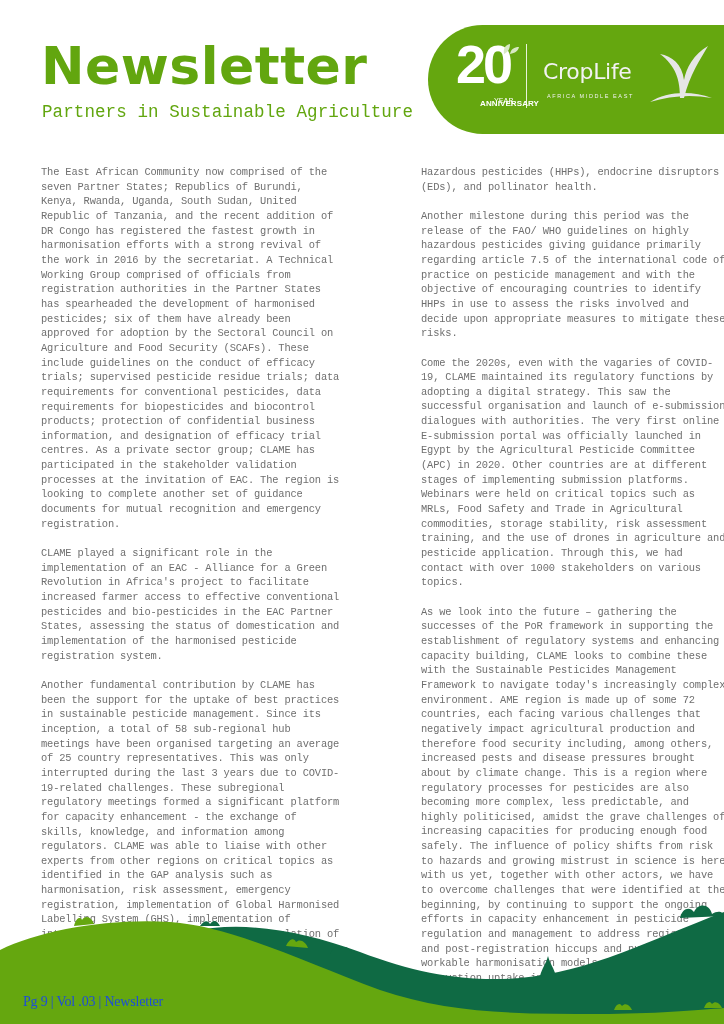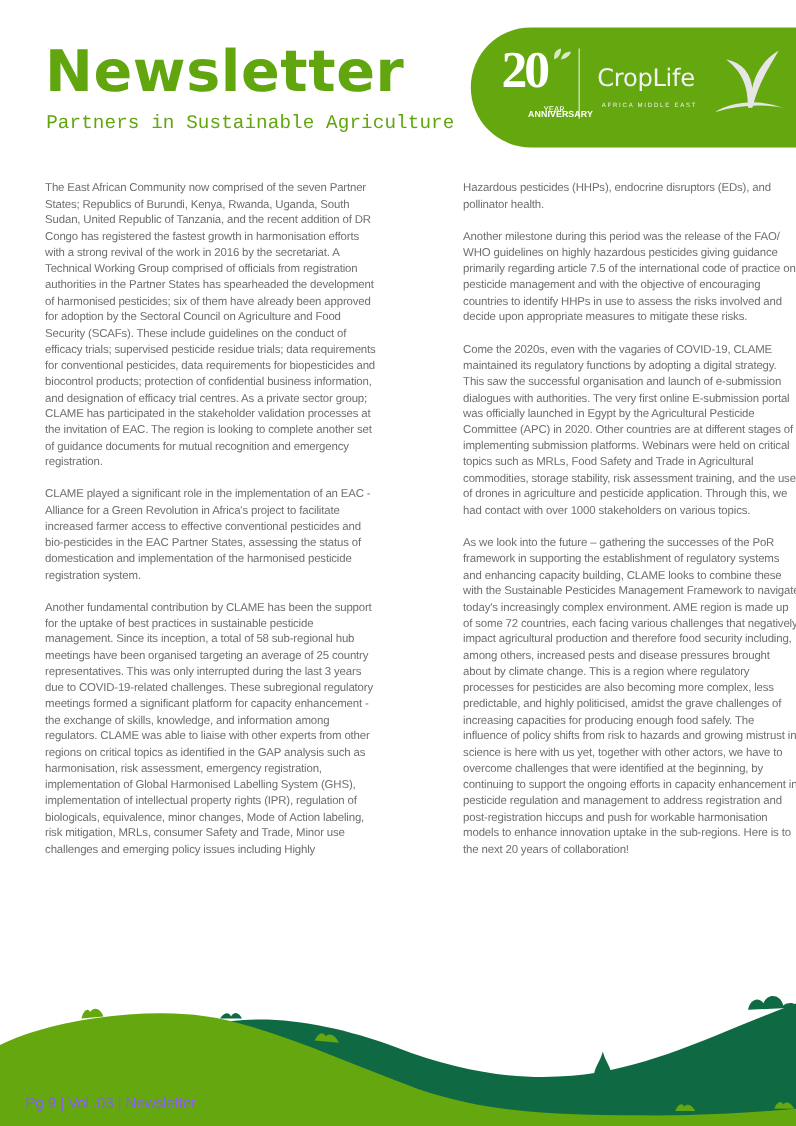--- a/index.html
+++ b/index.html
@@ -19,22 +19,22 @@
       color: #62a60f; line-height: 24px; letter-spacing: 0.1px;
     }
     .banner {
       position: absolute; left: 428px; top: 25px; width: 310px; height: 109px;
       background: #65a70f; border-radius: 55px 0 0 55px;
     }
     .anniv {
       position: absolute; left: 454px; top: 44px; width: 70px; height: 66px; color: #fff;
     }
     .anniv .num {
-      position: absolute; left: 2px; top: -6px; font-family: Liberation Serif, serif;
-      font-weight: bold; font-size: 47px; letter-spacing: -3px; line-height: 52px;
+      position: absolute; left: 2px; top: -6px; font-family: Liberation Sans, sans-serif;
+      font-weight: bold; font-size: 54px; letter-spacing: -3px; line-height: 52px;
     }
     .anniv .year {
       position: absolute; left: 40px; top: 40px; font-size: 8px; line-height: 10px;
       font-family: Liberation Mono, monospace;
       margin-top: 12px;
     }
     .anniv .ann {
       position: absolute; left: 2px; top: 55px; font-size: 8px; font-weight: bold;
       line-height: 10px; font-family: "Liberation Sans", sans-serif; letter-spacing: 0.1px; margin-left: 24px;
     }
@@ -46,30 +46,30 @@
       position: absolute; left: 543px; top: 58px; color: #f2f2f2;
       font-family: "DejaVu Sans", sans-serif; font-size: 22px; line-height: 28px; letter-spacing: -0.3px;
     }
     .croplife-sub {
       position: absolute; left: 547px; top: 92px; color: #f2f2f2;
       font-family: "Liberation Sans", sans-serif; font-size: 5.5px; letter-spacing: 1.6px; line-height: 8px;
     }
     .sprout { position: absolute; left: 650px; top: 40px; }
     .col {
       position: absolute; top: 165px; width: 300px;
-      font-family: Liberation Sans, sans-serif; font-size: 10.4px; line-height: 14.65px;
+      font-family: Liberation Mono, monospace; font-size: 10.4px; line-height: 14.65px;
       color: #6f6f6f; letter-spacing: -0.15px;
     }
     .col p { margin: 0 0 14.65px 0; }
     .col-left { left: 41px; width: 302px; }
     .col-right { left: 377px; width: 306px; margin-left: 44px; }
     .hills { position: absolute; left: 0; top: 880px; width: 724px; height: 144px; }
     .footer {
-      position: absolute; left: 23px; top: 992px; color: #8b5cf6;
-      font-family: Liberation Sans, sans-serif; font-size: 14px; line-height: 20px; letter-spacing: -0.2px;
+      position: absolute; left: 23px; top: 992px; color: #1d4ed8;
+      font-family: Liberation Serif, serif; font-size: 14px; line-height: 20px; letter-spacing: -0.2px;
     }
   </style>
 </head>
 <body>
 
 <div class="title">Newsletter</div>
 <div class="subtitle">Partners in Sustainable Agriculture</div>
 
 <div class="banner"></div>
 

